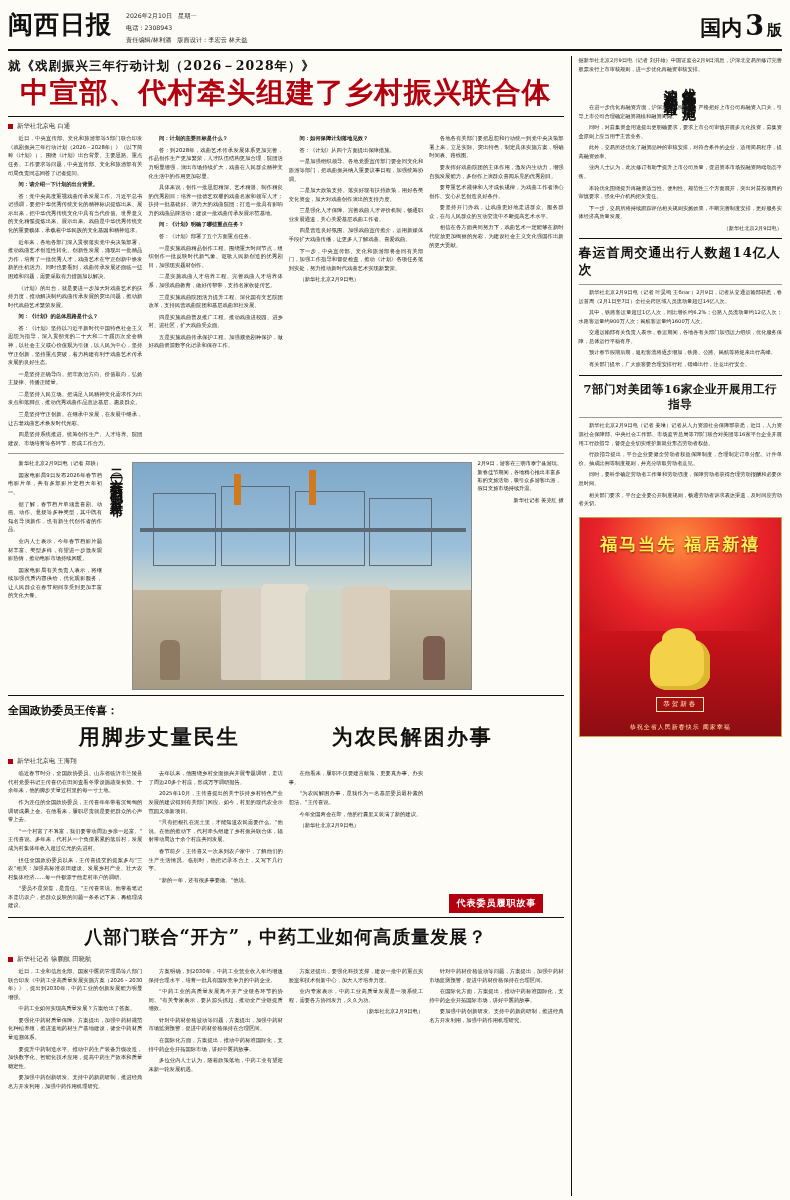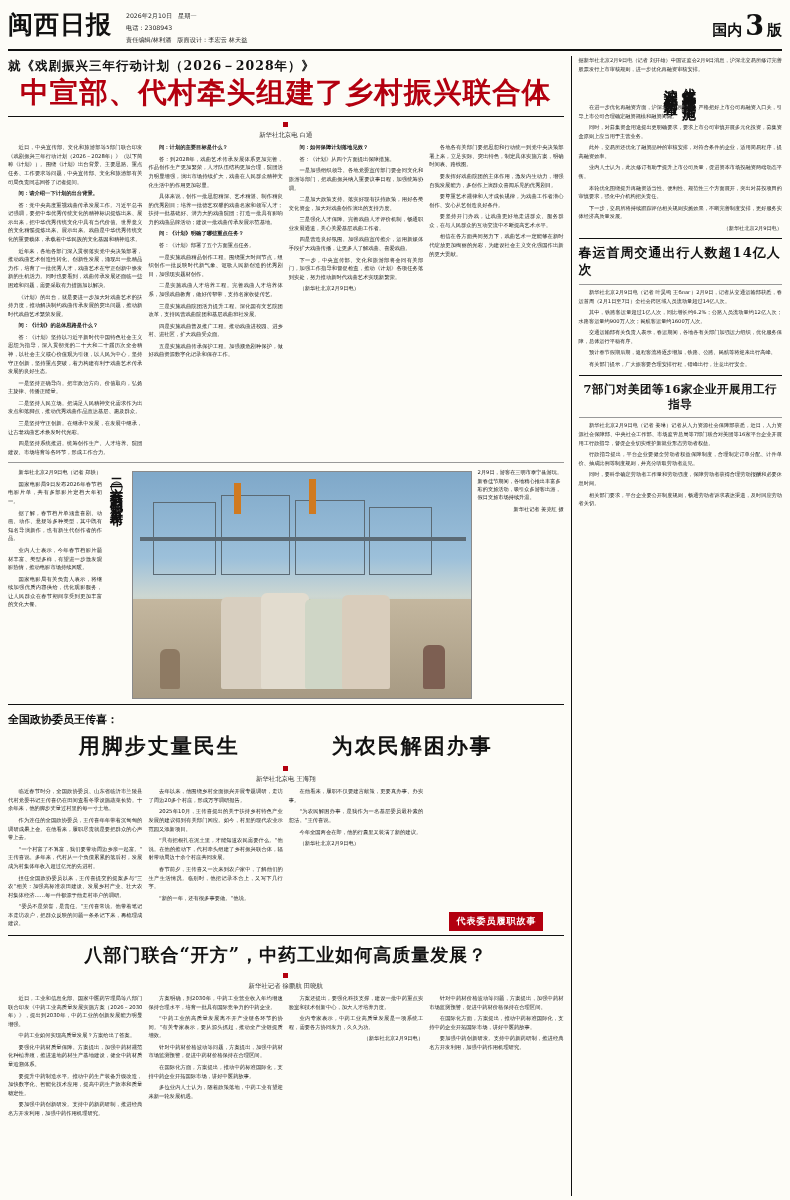--- a/index.html
+++ b/index.html
@@ -15,39 +15,39 @@
   
   .masthead{display:flex;align-items:flex-start;border-bottom:2px solid #111;padding-bottom:4px;}
   .logo{
     font-family:"DejaVu Serif","Liberation Serif",serif;
     font-weight:bold;font-size:25px;letter-spacing:1px;color:#111;
     line-height:1;padding-top:6px;white-space:nowrap;
   }
   .mast-meta{margin-left:14px;font-size:6.2px;line-height:1.9;color:#222;padding-top:4px;}
   .mast-meta .row{white-space:nowrap;}
   .mast-right{margin-left:auto;text-align:right;padding-top:4px;display:flex;align-items:baseline;gap:3px;}
-  .mast-right .guo{font-family:"DejaVu Serif","Liberation Serif",serif;font-size:15px;font-weight:bold;}
+  .mast-right .guo{font-family:"DejaVu Serif","Liberation Serif",serif;font-size:21px;font-weight:bold;}
   .mast-right .num{font-family:"DejaVu Serif","Liberation Serif",serif;font-size:27px;font-weight:bold;}
   .mast-right .ban{font-family:"DejaVu Serif","Liberation Serif",serif;font-size:15px;font-weight:bold;}
 
   
   .body-grid{display:flex;gap:7px;margin-top:5px;height:1140px;}
   .left-col{width:560px;display:flex;flex-direction:column;}
   .right-col{width:205px;display:flex;flex-direction:column;border-left:1px solid #111;padding-left:7px;}
 
   
   .kicker{text-align:left;font-family:"DejaVu Serif","Liberation Serif",serif;
           font-size:12.5px;font-weight:bold;letter-spacing:1px;margin:2px 0 1px 0;}
   .headline{
     text-align:center;
     font-family:"DejaVu Serif","Liberation Serif",serif;
     font-weight:bold;font-size:28.5px;letter-spacing:1px;color:#b3000f;
     line-height:1.12;margin:1px 0 4px 0;white-space:nowrap;
   }
-  .byline{font-size:6.4px;color:#333;margin:2px 0 3px 0;display:flex;align-items:center;gap:4px;flex-direction:column;}
+  .byline{font-size:6.4px;color:#333;margin:2px 0 3px 0;display:flex;align-items:center;gap:4px;}
   .byline .sq{display:inline-block;width:5px;height:5px;background:#b3000f;}
   .rule{border-top:1px solid #111;margin:3px 0;}
   .rule-thin{border-top:1px solid #999;margin:3px 0;}
 
   
   .cols{display:flex;gap:6px;}
   .col{flex:1;}
   .ptext{
     font-size:5.3px;line-height:1.62;text-align:justify;color:#1a1a1a;
     font-family:"DejaVu Sans","Liberation Sans",sans-serif;
@@ -367,16 +367,24 @@
 
       <div class="r-head-small">7部门对美团等16家企业开展用工行指导</div>
       <div class="rule-thin"></div>
       <div class="r-text">
         <p>新华社北京2月9日电（记者  姜琳）记者从人力资源社会保障部获悉，近日，人力资源社会保障部、中央社会工作部、市场监管总局等7部门联合对美团等16家平台企业开展用工行政指导，督促企业切实维护新就业形态劳动者权益。</p>
         <p>行政指导提出，平台企业要健全劳动者权益保障制度，合理制定订单分配、计件单价、抽成比例等制度规则，并充分听取劳动者意见。</p>
         <p>同时，要科学确定劳动者工作量和劳动强度，保障劳动者获得合理劳动报酬和必要休息时间。</p>
         <p>相关部门要求，平台企业要公开制度规则，畅通劳动者诉求表达渠道，及时回应劳动者关切。</p>
       </div>
 
+      <div class="ad">
+        <div class="ad-top"></div>
+        <div class="ad-title">福马当先
+福居新禧</div>
+        <div class="ad-horse"></div>
+        <div class="ad-seal">恭贺新春</div>
+        <div class="ad-foot">恭祝全省人民新春快乐  阖家幸福</div>
+      </div>
 
     </div>
   </div>
 </div>
 
 </body></html>

